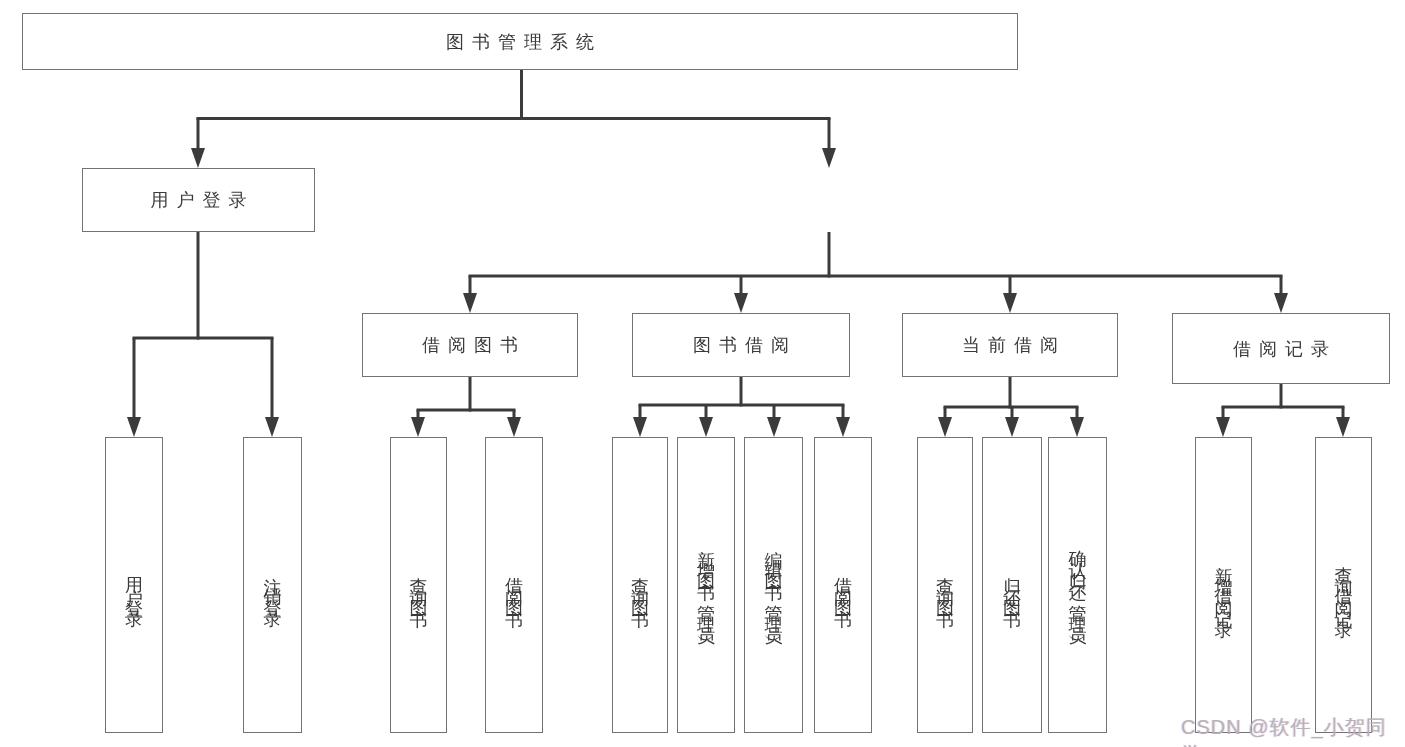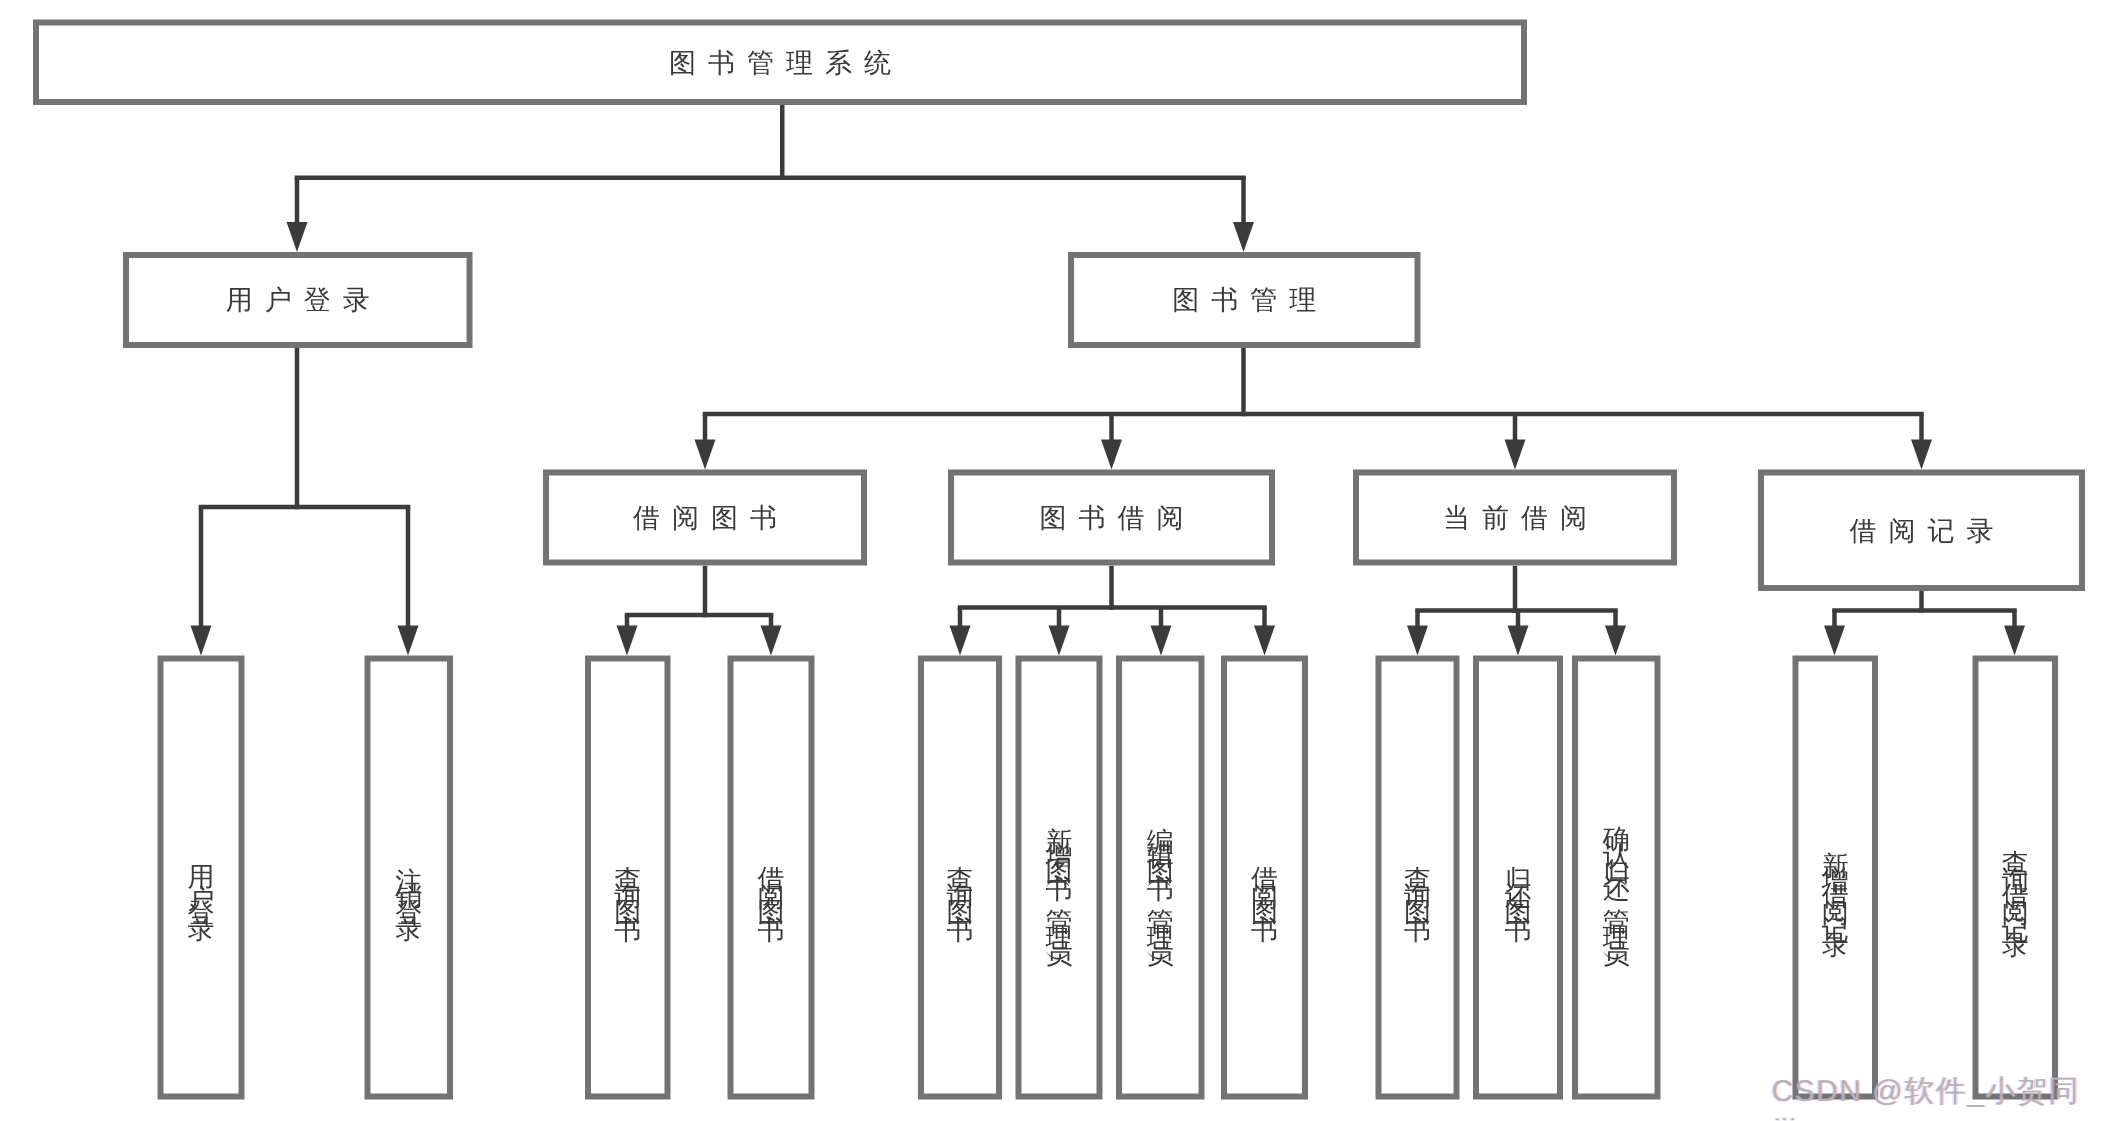--- a/index.html
+++ b/index.html
@@ -18,21 +18,21 @@
   #connectors {
     position: absolute;
     left: 0; top: 0;
     width: 1405px;
     height: 747px;
   }
   .node {
     position: absolute;
     box-sizing: border-box;
     background: #ffffff;
-    border: 4px solid #737373;
+    border: 1px solid #737373;
     color: #3a3a3a;
     display: flex;
     align-items: center;
     justify-content: center;
     font-size: 18px;
     letter-spacing: 8px;
     text-indent: 8px;
     white-space: nowrap;
   }
   .node.leaf {
@@ -123,26 +123,25 @@
       <polygon points="1005,417 1019,417 1012,437"></polygon>
       <polygon points="1070,417 1084,417 1077,437"></polygon>
       <polygon points="1216,417 1230,417 1223,437"></polygon>
       <polygon points="1336,417 1350,417 1343,437"></polygon>
     </g>
   </svg>
 
   <div class="node" style="left:22px; top:13px; width:996px; height:57px;">图书管理系统</div>
 
   <div class="node" style="left:82px; top:168px; width:233px; height:64px;">用户登录</div>
-  <div class="node" style="left:712px; top:168px; width:235px; height:64px;">图书管理</div>
 
   <div class="node" style="left:362px; top:313px; width:216px; height:64px;">借阅图书</div>
   <div class="node" style="left:902px; top:313px; width:216px; height:64px;">当前借阅</div>
   <div class="node" style="left:632px; top:313px; width:218px; height:64px;">图书借阅</div>
-  <div class="node" style="left:1172px; top:313px; width:218px; height:81px;">借阅记录</div>
+  <div class="node" style="left:1172px; top:313px; width:218px; height:71px;">借阅记录</div>
 
   <div class="node leaf" style="left:105px; top:437px; width:58px; height:296px;">用户登录</div>
   <div class="node leaf" style="left:243px; top:437px; width:59px; height:296px;">注销登录</div>
 
   <div class="node leaf" style="left:390px; top:437px; width:57px; height:296px;">查询图书</div>
   <div class="node leaf" style="left:485px; top:437px; width:58px; height:296px;">借阅图书</div>
 
   <div class="node leaf" style="left:612px; top:437px; width:56px; height:296px;">查询图书</div>
   <div class="node leaf" style="left:677px; top:437px; width:58px; height:296px;">新增图书（管理员）</div>
   <div class="node leaf" style="left:744px; top:437px; width:59px; height:296px;">编辑图书（管理员）</div>

